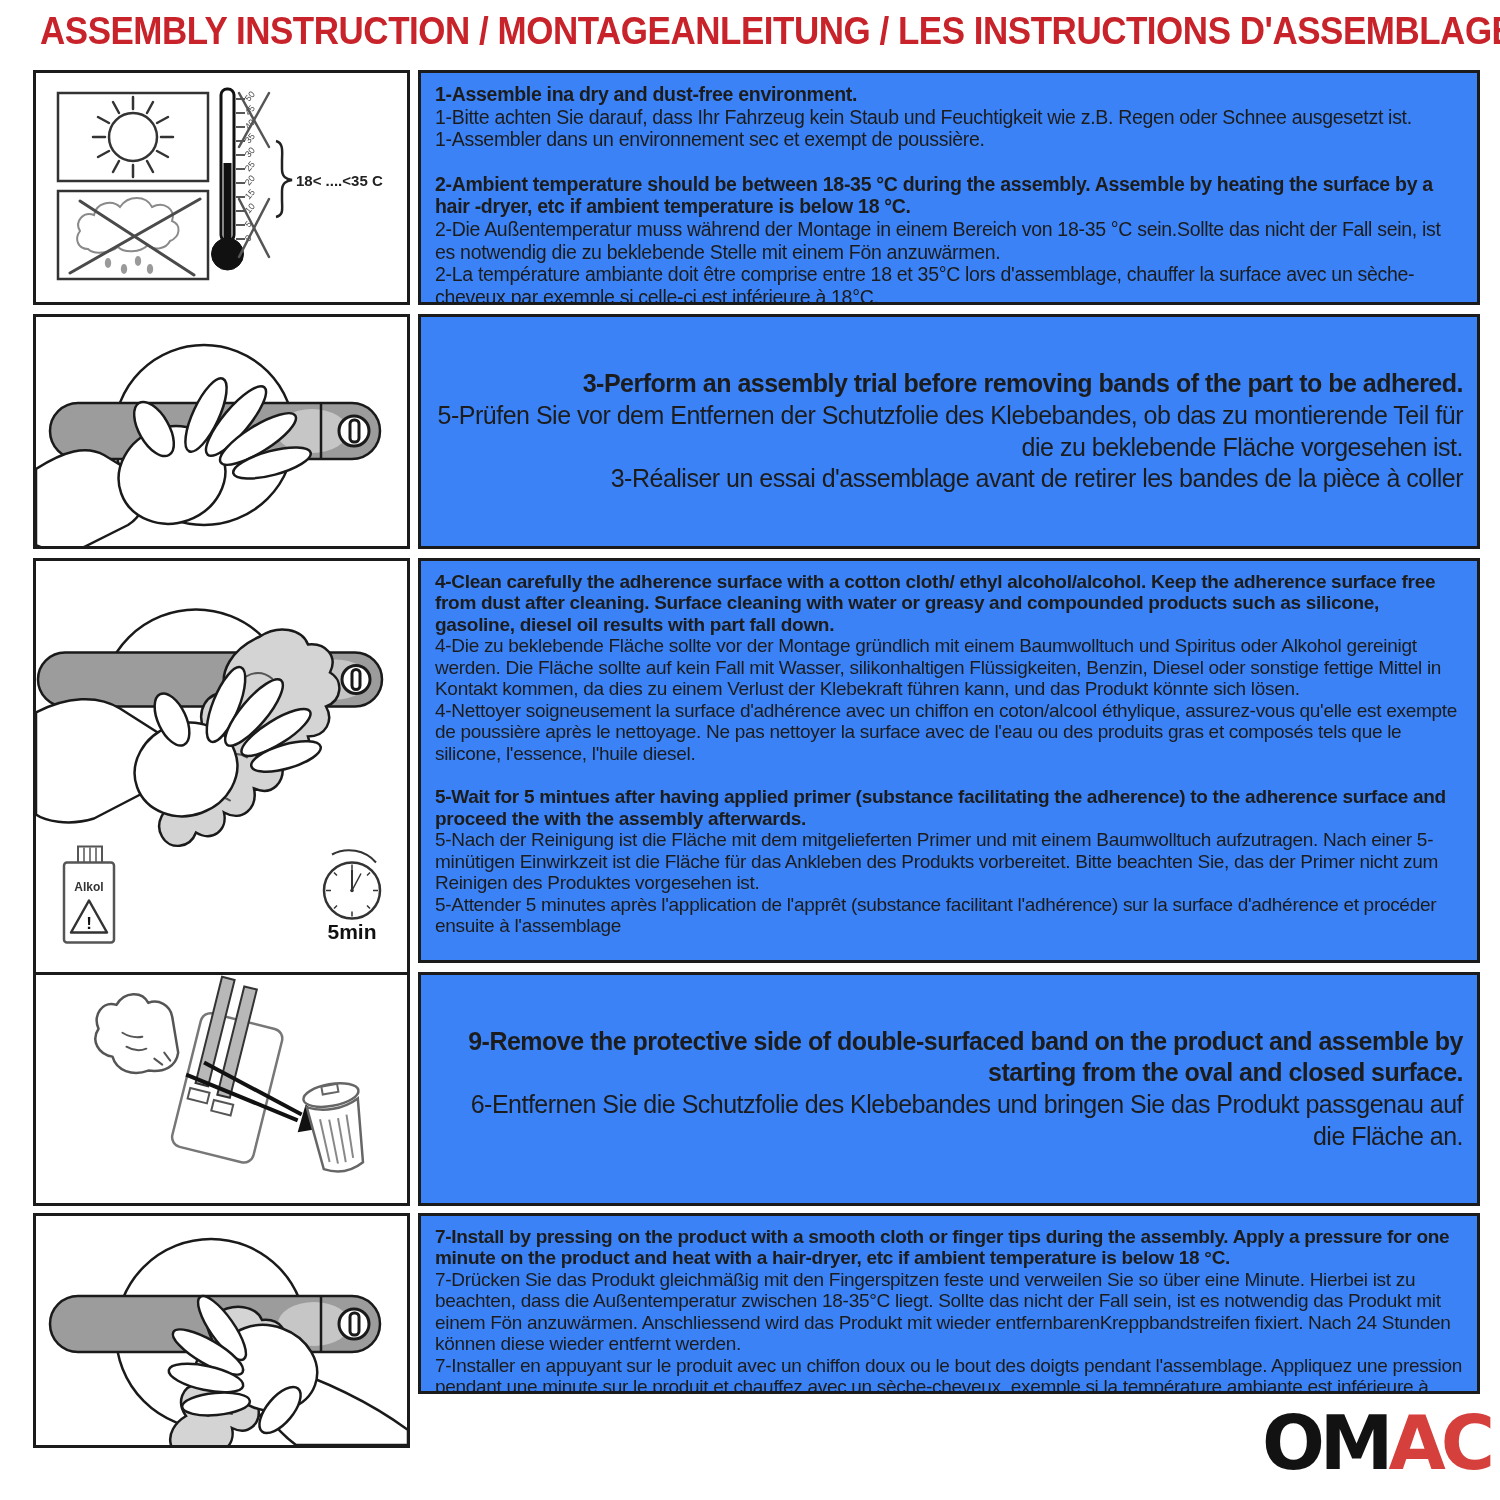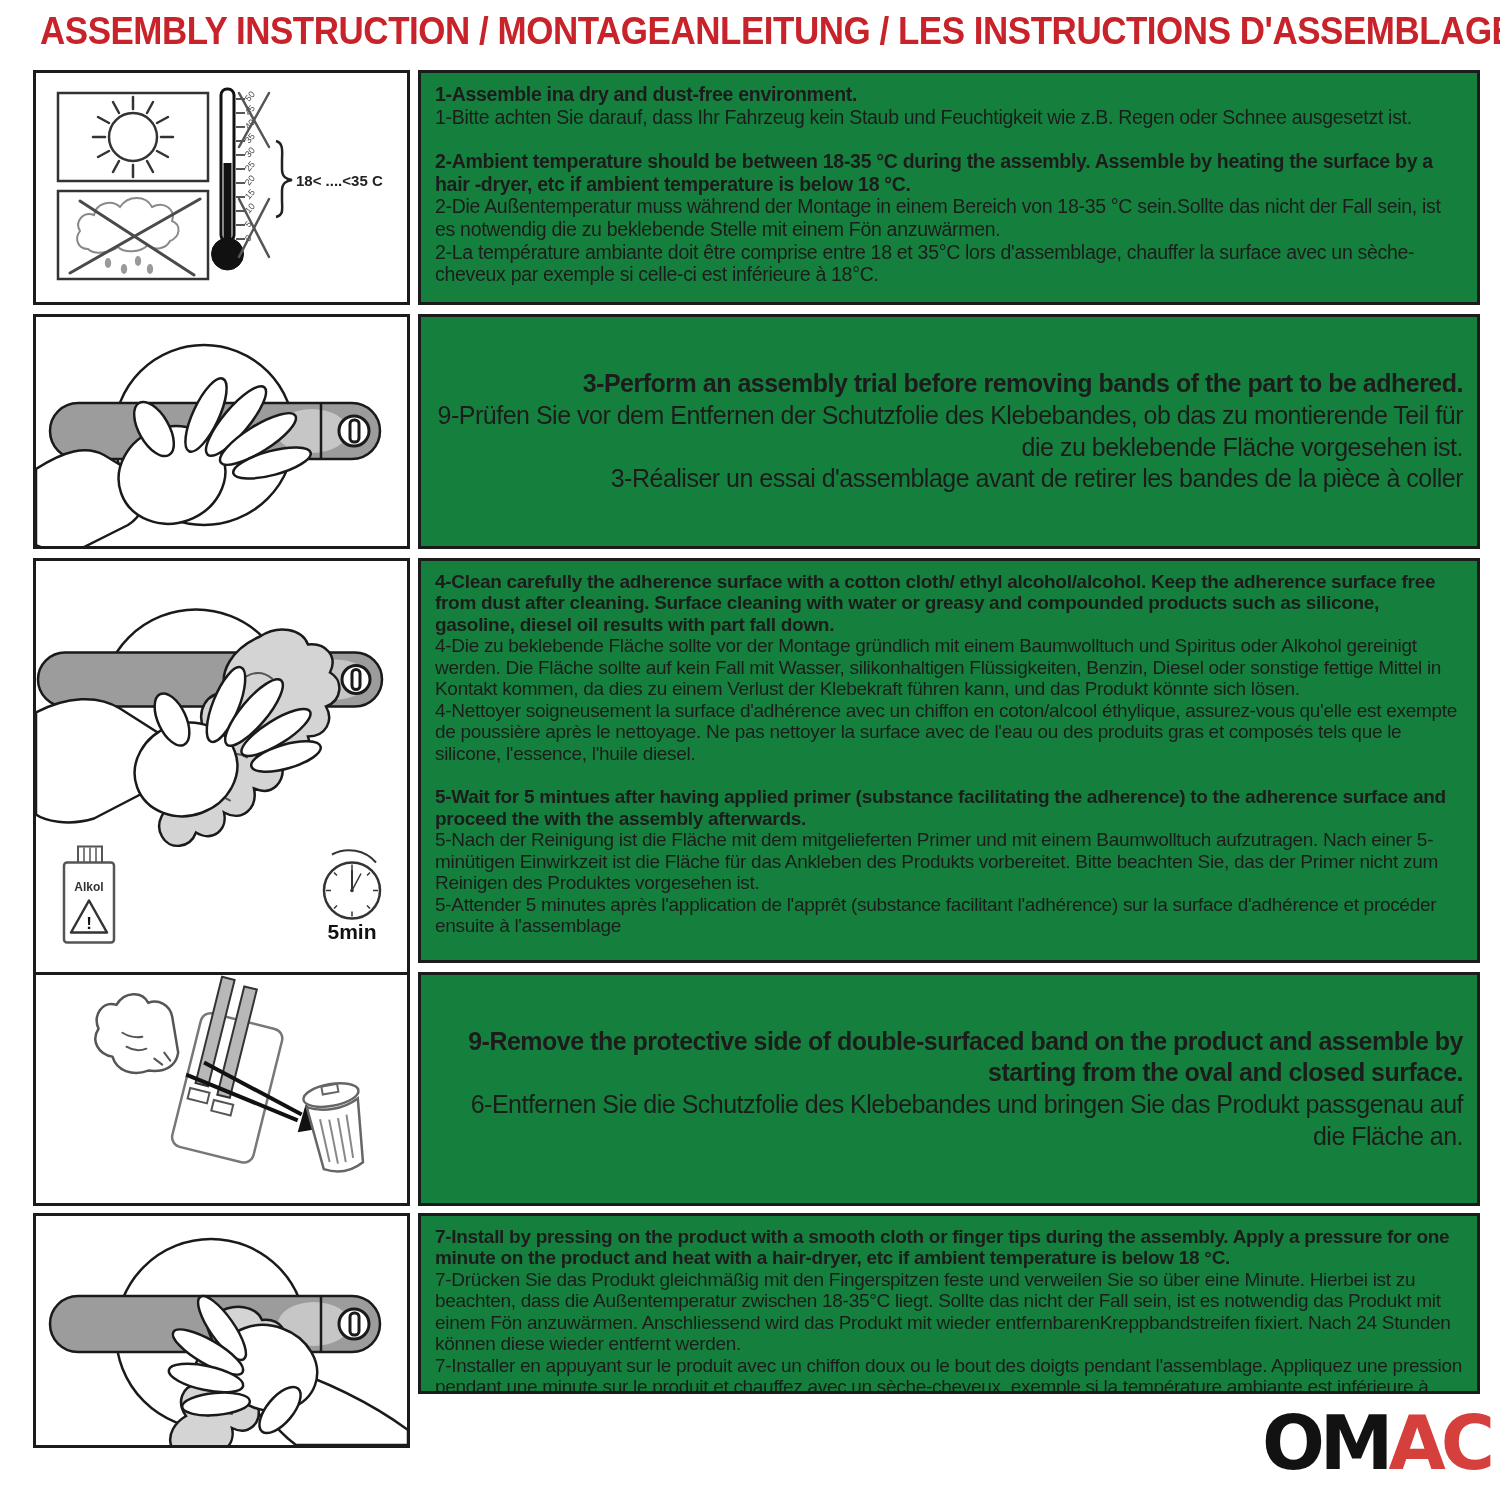--- a/index.html
+++ b/index.html
@@ -1,19 +1,19 @@
 <!DOCTYPE html>
 <html><head>
 <meta charset="utf-8">
 <style>
   html,body{margin:0;padding:0;background:#fff;}
   body{width:1500px;height:1500px;position:relative;font-family:"Liberation Sans",sans-serif;color:#1c1c1c;overflow:hidden;}
   .title{position:absolute;left:40px;top:10px;font-size:38px;font-weight:bold;color:#c8232a;letter-spacing:-0.5px;transform:scaleX(0.92);transform-origin:left center;white-space:nowrap;}
   .illus{position:absolute;left:33px;width:377px;border:3px solid #1b1b1b;background:#fff;box-sizing:border-box;}
-  .tbox{position:absolute;left:418px;width:1062px;border:3px solid #1b1b1b;background:#15803d;box-sizing:border-box;padding:10px 14px;overflow:hidden;}
+  .tbox{position:absolute;left:418px;width:1062px;border:3px solid #1b1b1b;background:#3b82f6;box-sizing:border-box;padding:10px 14px;overflow:hidden;}
   .tbox p{margin:0;letter-spacing:-0.3px;}
   .b{font-weight:bold;}
   .gap{margin-top:22px !important;}
   .t-small{font-size:19.5px;line-height:1.16;}
   .t-tiny{font-size:19px;line-height:1.13;}
   .t-large{font-size:25px;line-height:1.27;letter-spacing:-0.5px;display:flex;flex-direction:column;justify-content:center;}
   .t-large p{letter-spacing:-0.5px;text-align:right;}
   svg{display:block;width:100%;height:100%;}
   .logo{position:absolute;left:1228px;top:1400px;width:262px;height:86px;background:#fff;display:flex;align-items:center;justify-content:flex-end;z-index:5;
         font-family:"DejaVu Sans",sans-serif;font-weight:bold;font-size:74px;letter-spacing:-5px;line-height:1;}
@@ -96,20 +96,21 @@
           <line x1="233" y1="126" x2="203" y2="184"></line>
       </g>
       <path d="M240,68 C248,70 246,80 246,88 L246,96 C246,104 250,106 256,107 C250,108 246,110 246,118 L246,126 C246,136 248,142 240,144" fill="none" stroke="#222" stroke-width="2.5"></path>
       <text x="260" y="113" font-size="15" font-weight="bold" fill="#222">18&lt; ....&lt;35 C</text>
     </g>
   </svg>
 </div>
 <div class="tbox t-small" style="top:70px;height:235px;">
   <p class="b">1-Assemble ina dry and dust-free environment.</p>
   <p>1-Bitte achten Sie darauf, dass Ihr Fahrzeug kein Staub und Feuchtigkeit wie z.B. Regen oder Schnee ausgesetzt ist.</p>
+  <p>1-Assembler dans un environnement sec et exempt de poussière.</p>
   <p class="b gap">2-Ambient temperature should be between 18-35 °C  during the assembly. Assemble by heating the surface by a hair -dryer, etc if ambient temperature is below 18 °C.</p>
   <p>2-Die Außentemperatur muss während der Montage in einem Bereich von 18-35 °C  sein.Sollte das nicht der Fall sein, ist es notwendig die zu beklebende Stelle mit einem Fön anzuwärmen.</p>
   <p>2-La température ambiante doit être comprise entre 18 et 35°C lors d'assemblage, chauffer la surface avec un sèche-cheveux par exemple si celle-ci est inférieure à 18°C.</p>
 </div>
 
 <div class="illus" style="top:314px;height:235px;">
   <svg viewBox="0 0 371 229">
     <circle cx="168" cy="118" r="90" fill="#fff" stroke="#1a1a1a" stroke-width="2.5"></circle>
     <g>
       <rect x="14" y="86" width="330" height="56" rx="28" stroke="#1a1a1a" stroke-width="2.5" fill="#9c9c9c"></rect>
@@ -126,21 +127,21 @@
       <ellipse cx="118" cy="112" rx="15" ry="30" transform="rotate(-30 118 112)"></ellipse>
       <ellipse cx="170" cy="98" rx="13" ry="40" transform="rotate(25 170 98)"></ellipse>
       <ellipse cx="200" cy="104" rx="13" ry="44" transform="rotate(40 200 104)"></ellipse>
       <ellipse cx="222" cy="122" rx="13" ry="44" transform="rotate(58 222 122)"></ellipse>
       <ellipse cx="236" cy="146" rx="12" ry="40" transform="rotate(75 236 146)"></ellipse>
     </g>
   </svg>
 </div>
 <div class="tbox t-large" style="top:314px;height:235px;">
   <p class="b">3-Perform an assembly trial before removing bands of the part to be adhered.</p>
-  <p>9-Prüfen Sie vor dem Entfernen der Schutzfolie des Klebebandes, ob das zu montierende Teil für die zu beklebende Fläche vorgesehen ist.</p>
+  <p>5-Prüfen Sie vor dem Entfernen der Schutzfolie des Klebebandes, ob das zu montierende Teil für die zu beklebende Fläche vorgesehen ist.</p>
   <p>3-Réaliser un essai d'assemblage avant de retirer les bandes de la pièce à coller</p>
 </div>
 
 <div class="illus" style="top:558px;height:452px;">
   <svg viewBox="0 0 371 399">
     <circle cx="160" cy="120" r="95" fill="#fff" stroke="#1a1a1a" stroke-width="2.5"></circle>
     <g>
       <rect x="2" y="68" width="344" height="54" rx="27" stroke="#1a1a1a" stroke-width="2.5" fill="#9c9c9c"></rect>
       <ellipse cx="300" cy="95" rx="32" ry="20" fill="#c6c6c6"></ellipse>
       <line x1="282" y1="69" x2="282" y2="121" stroke="#1a1a1a" stroke-width="2.5"></line>

